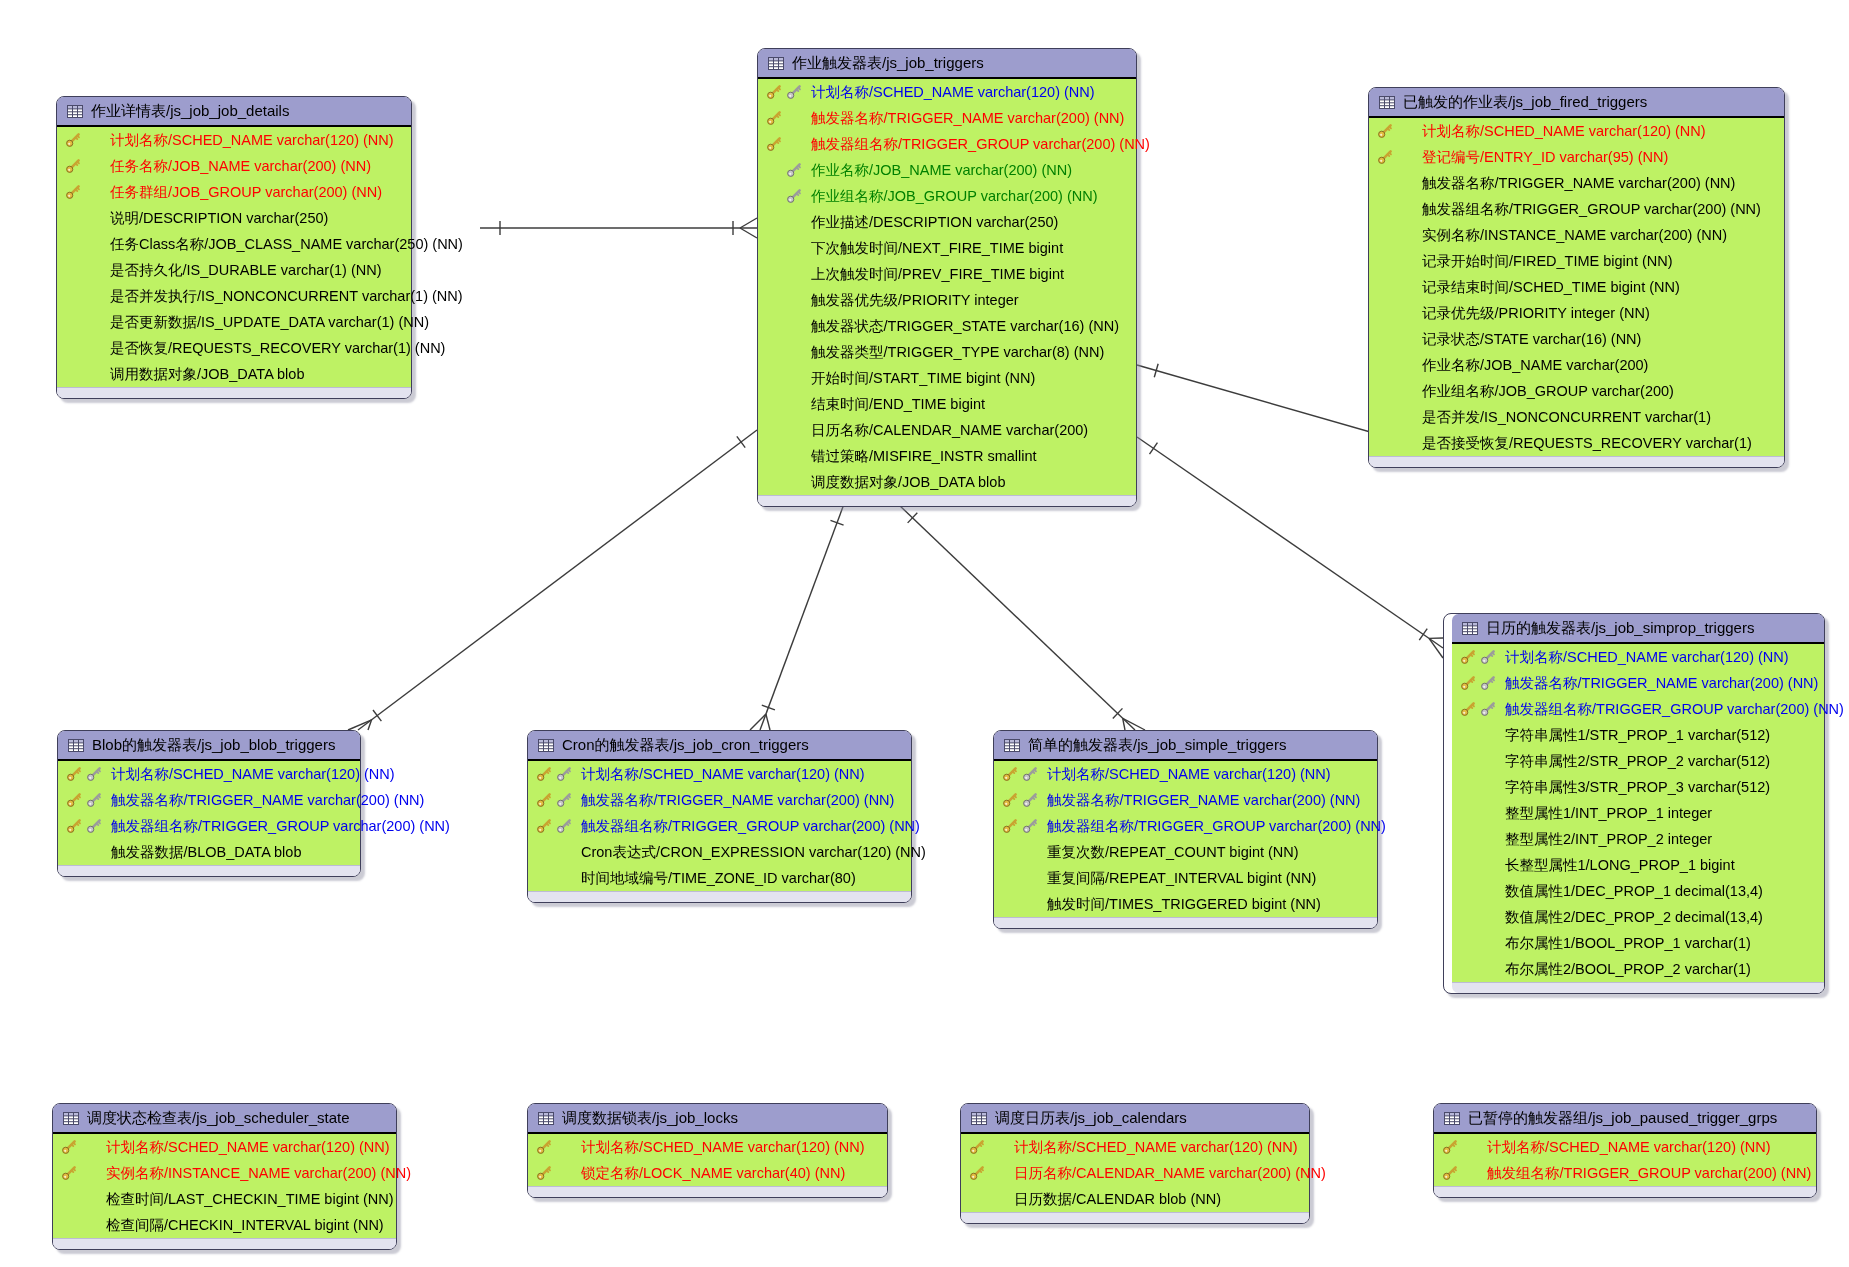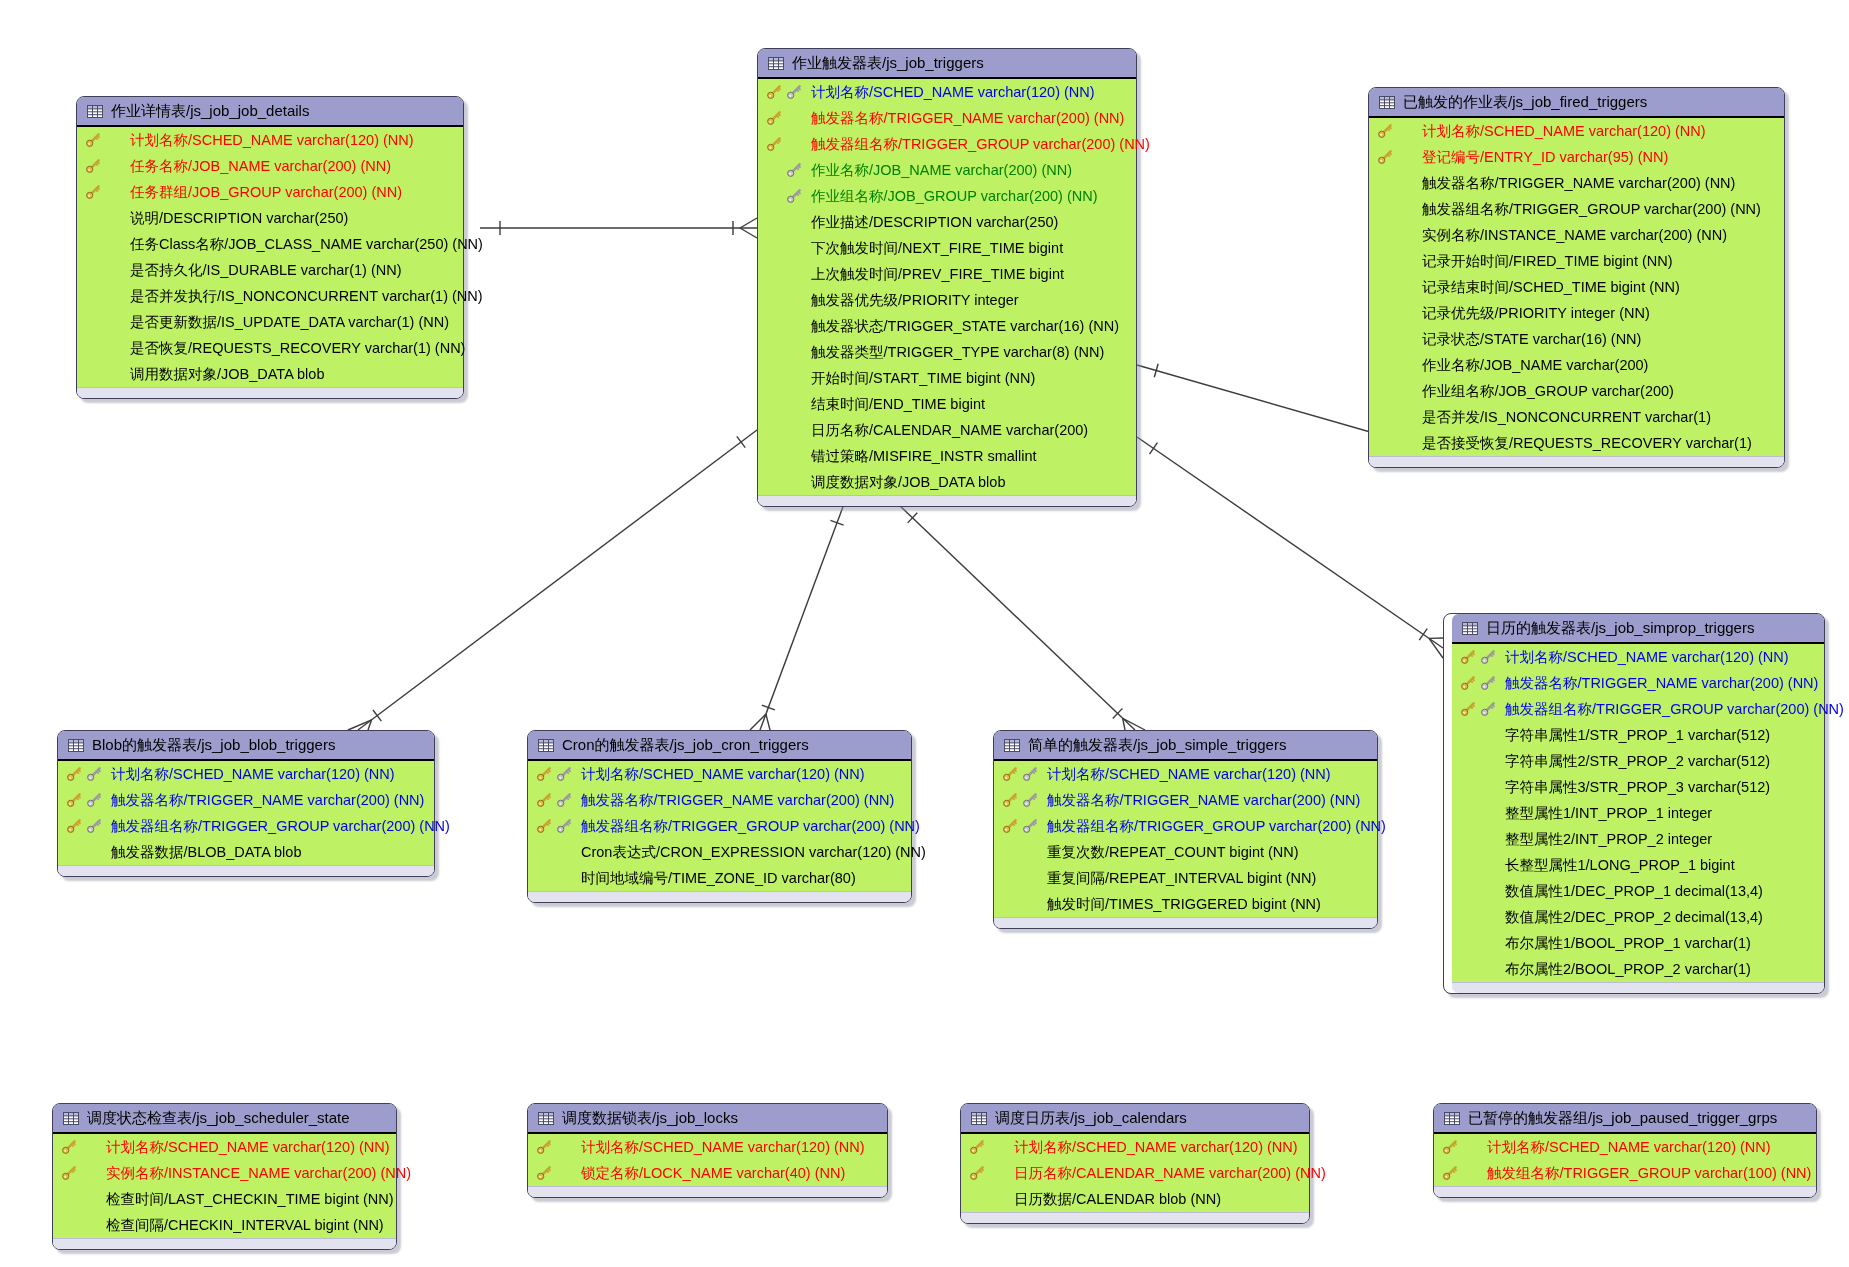--- a/index.html
+++ b/index.html
@@ -80,21 +80,21 @@
       </g>
       <g stroke="#3c3c3c" stroke-width="1.4" fill="none">
         <line x1="1137" y1="365" x2="1440" y2="452"></line>
         <line x1="1158.1551247803889" y1="363.7914076261317" x2="1154.291435774164" y2="377.2477038202252"></line>
         <line x1="1423.660211764315" y1="447.30837763529837" x2="1440" y2="462"></line>
         <line x1="1423.660211764315" y1="447.30837763529837" x2="1440" y2="442"></line>
         <line x1="1418.8639081703807" y1="438.64838503513914" x2="1415.0002191641559" y2="452.10468122923265"></line>
       </g>
     </svg>
   <div id="tables">
-      <div class="table-node" style="left: 76px; top: 96px; width: 388px;">
+      <div class="table-node" style="left: 56px; top: 96px; width: 356px;">
         <div class="t-header">
           <span class="t-icon">
             <svg width="16" height="13" viewBox="0 0 16 13">
               <rect x="0.5" y="0.5" width="15" height="12" fill="#ffffff" stroke="#4a4a6a"></rect>
               <rect x="0.5" y="0.5" width="15" height="3.4" fill="#b9b9d9" stroke="#4a4a6a"></rect>
               <path d="M5.5 0.5 V12.5 M10.5 0.5 V12.5 M0.5 6.8 H15.5 M0.5 9.7 H15.5" stroke="#4a4a6a" fill="none"></path>
             </svg>
           </span>
           <span class="t-title">作业详情表/js_job_job_details</span>
         </div>
@@ -308,21 +308,21 @@
           </div>
           <div class="t-row">
             <span class="t-text c-black">是否并发/IS_NONCONCURRENT varchar(1)</span>
           </div>
           <div class="t-row">
             <span class="t-text c-black">是否接受恢复/REQUESTS_RECOVERY varchar(1)</span>
           </div>
         </div>
         <div class="t-footer"></div>
       </div>
-      <div class="table-node" style="left: 57px; top: 730px; width: 378px;">
+      <div class="table-node" style="left: 57px; top: 730px; width: 304px;">
         <div class="t-header">
           <span class="t-icon">
             <svg width="16" height="13" viewBox="0 0 16 13">
               <rect x="0.5" y="0.5" width="15" height="12" fill="#ffffff" stroke="#4a4a6a"></rect>
               <rect x="0.5" y="0.5" width="15" height="3.4" fill="#b9b9d9" stroke="#4a4a6a"></rect>
               <path d="M5.5 0.5 V12.5 M10.5 0.5 V12.5 M0.5 6.8 H15.5 M0.5 9.7 H15.5" stroke="#4a4a6a" fill="none"></path>
             </svg>
           </span>
           <span class="t-title">Blob的触发器表/js_job_blob_triggers</span>
         </div>
@@ -732,19 +732,19 @@
               </svg></span>
             <span class="t-text c-red">计划名称/SCHED_NAME varchar(120) (NN)</span>
           </div>
           <div class="t-row">
             <span class="key1"><svg width="16" height="16" viewBox="0 0 16 16">
                 <path d="M6.9 9.1 L13.6 2.4" fill="none" stroke="#c9a431" stroke-width="2.6" stroke-linecap="round"></path>
                 <path d="M10.6 5.4 L12.3 7.1 M12.3 3.7 L14.0 5.4" fill="none" stroke="#c9a431" stroke-width="1.8" stroke-linecap="round"></path>
                 <circle cx="4.7" cy="11.3" r="3.1" fill="#e3bc3f" stroke="#8a6d1f" stroke-width="1"></circle>
                 <circle cx="4.2" cy="11.8" r="1.1" fill="#ffffff" fill-opacity="0.75"></circle>
               </svg></span>
-            <span class="t-text c-red">触发组名称/TRIGGER_GROUP varchar(100) (NN)</span>
+            <span class="t-text c-red">触发组名称/TRIGGER_GROUP varchar(200) (NN)</span>
           </div>
         </div>
         <div class="t-footer"></div>
       </div>
     </div>
 </div>
 
 </body></html>

